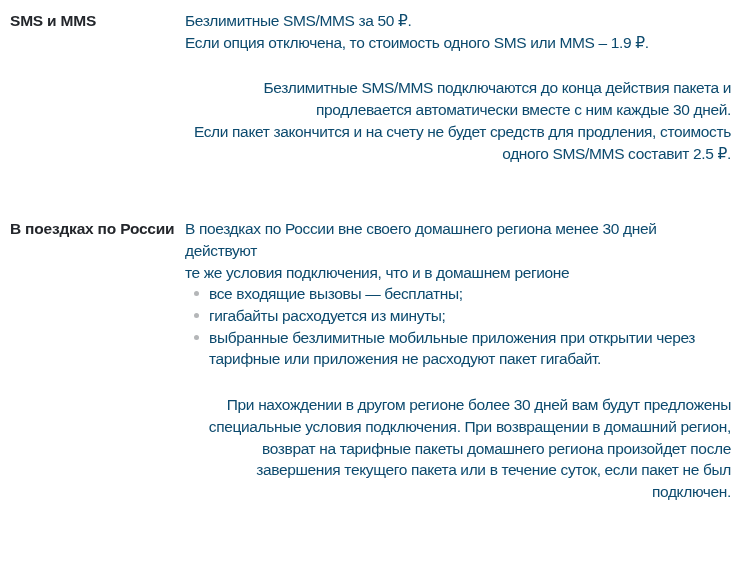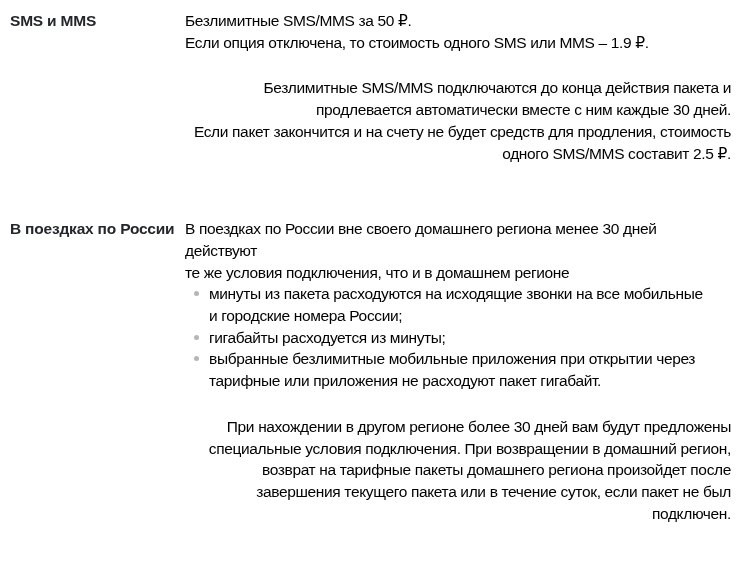--- a/index.html
+++ b/index.html
@@ -33,21 +33,21 @@
     font-size: 15.5px;
     line-height: 21.7px;
     font-weight: 700;
     color: #23262b;
     letter-spacing: -0.2px;
   }
   .content {
     font-size: 15.5px;
     line-height: 21.7px;
     letter-spacing: -0.35px;
-    color: #000000;
+    color: #0c4a6e;
   }
   .para {
     margin: 0;
     white-space: pre-line;
   }
   .para.gap {
     margin-top: 24px;
     text-align: right;
   }
   .bullets {
@@ -89,22 +89,21 @@
   </section>
 
   <section class="row">
     <h3 class="label">В поездках по России</h3>
     <div class="content">
       <p class="para">В поездках по России вне своего домашнего региона менее 30 дней действуют
 те же условия подключения, что и в домашнем регионе</p>
       <ul class="bullets">
         <li>
           <span class="dot"></span>
-          <span class="li-text">минуты из пакета расходуются на исходящие звонки на все мобильные
-и городские номера России;</span>
+          <span class="li-text">все входящие вызовы — бесплатны;</span>
         </li>
         <li>
           <span class="dot"></span>
           <span class="li-text">гигабайты расходуется из минуты;</span>
         </li>
         <li>
           <span class="dot"></span>
           <span class="li-text">выбранные безлимитные мобильные приложения при открытии через
 тарифные или приложения не расходуют пакет гигабайт.</span>
         </li>

